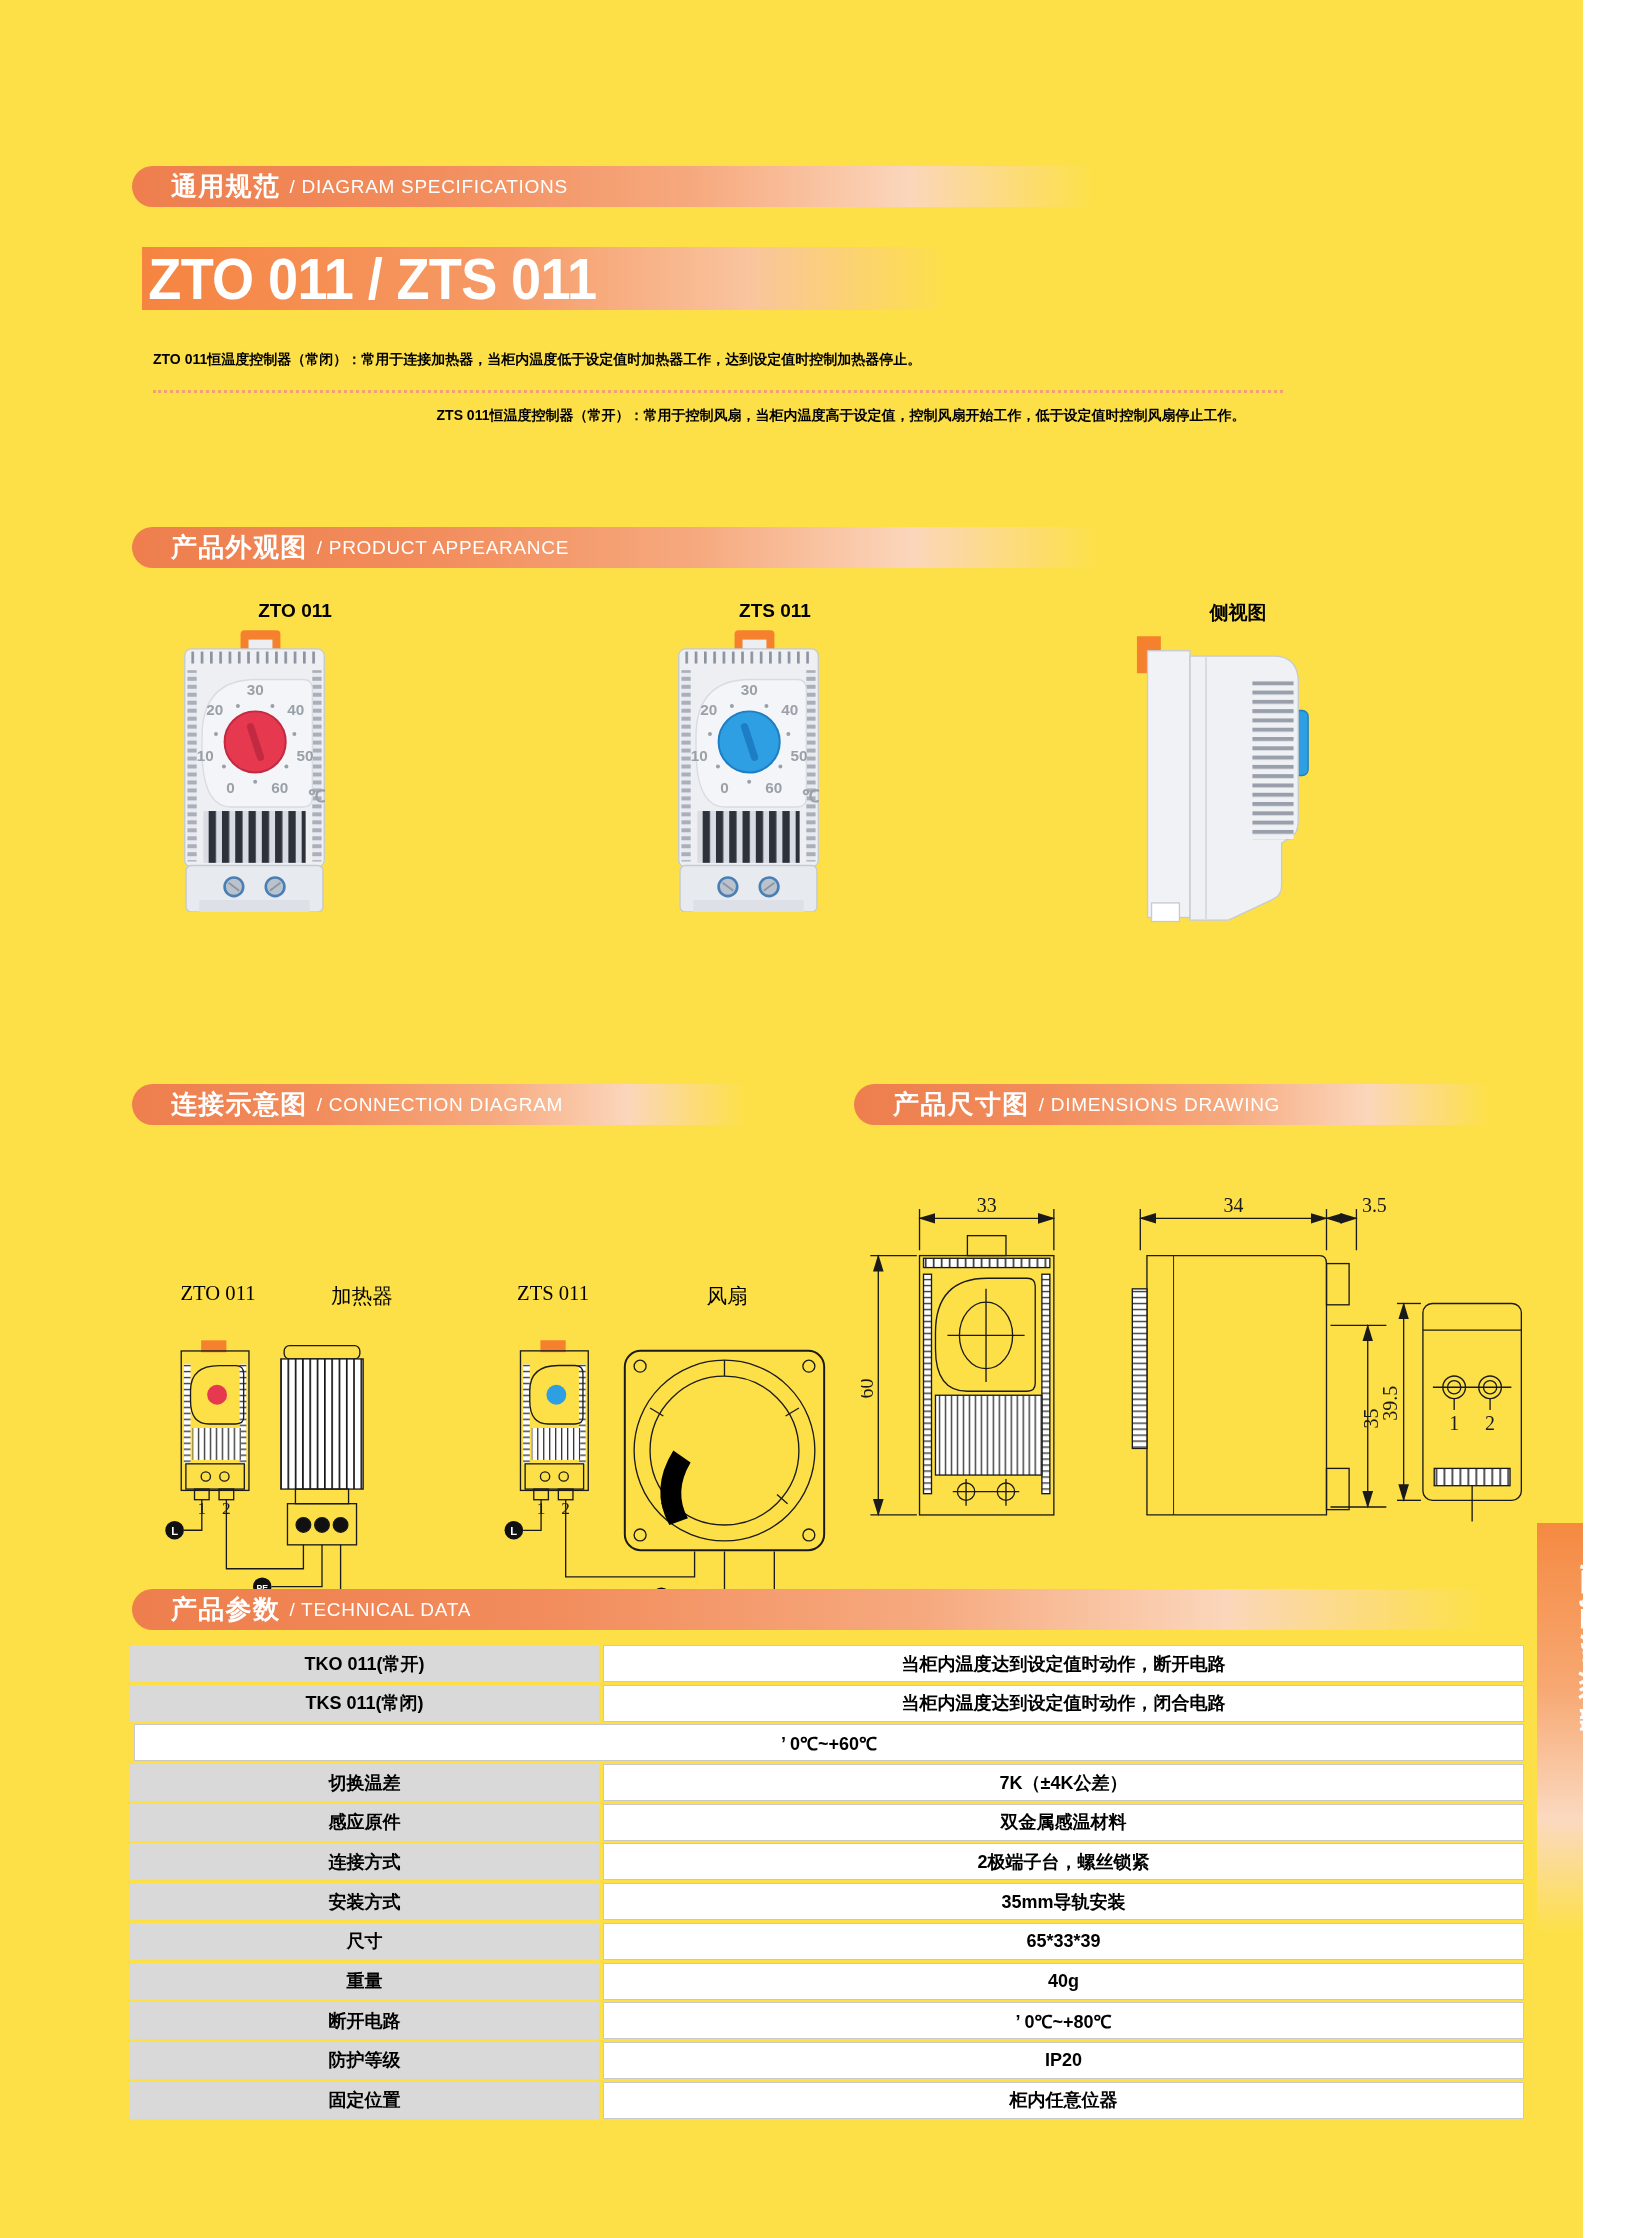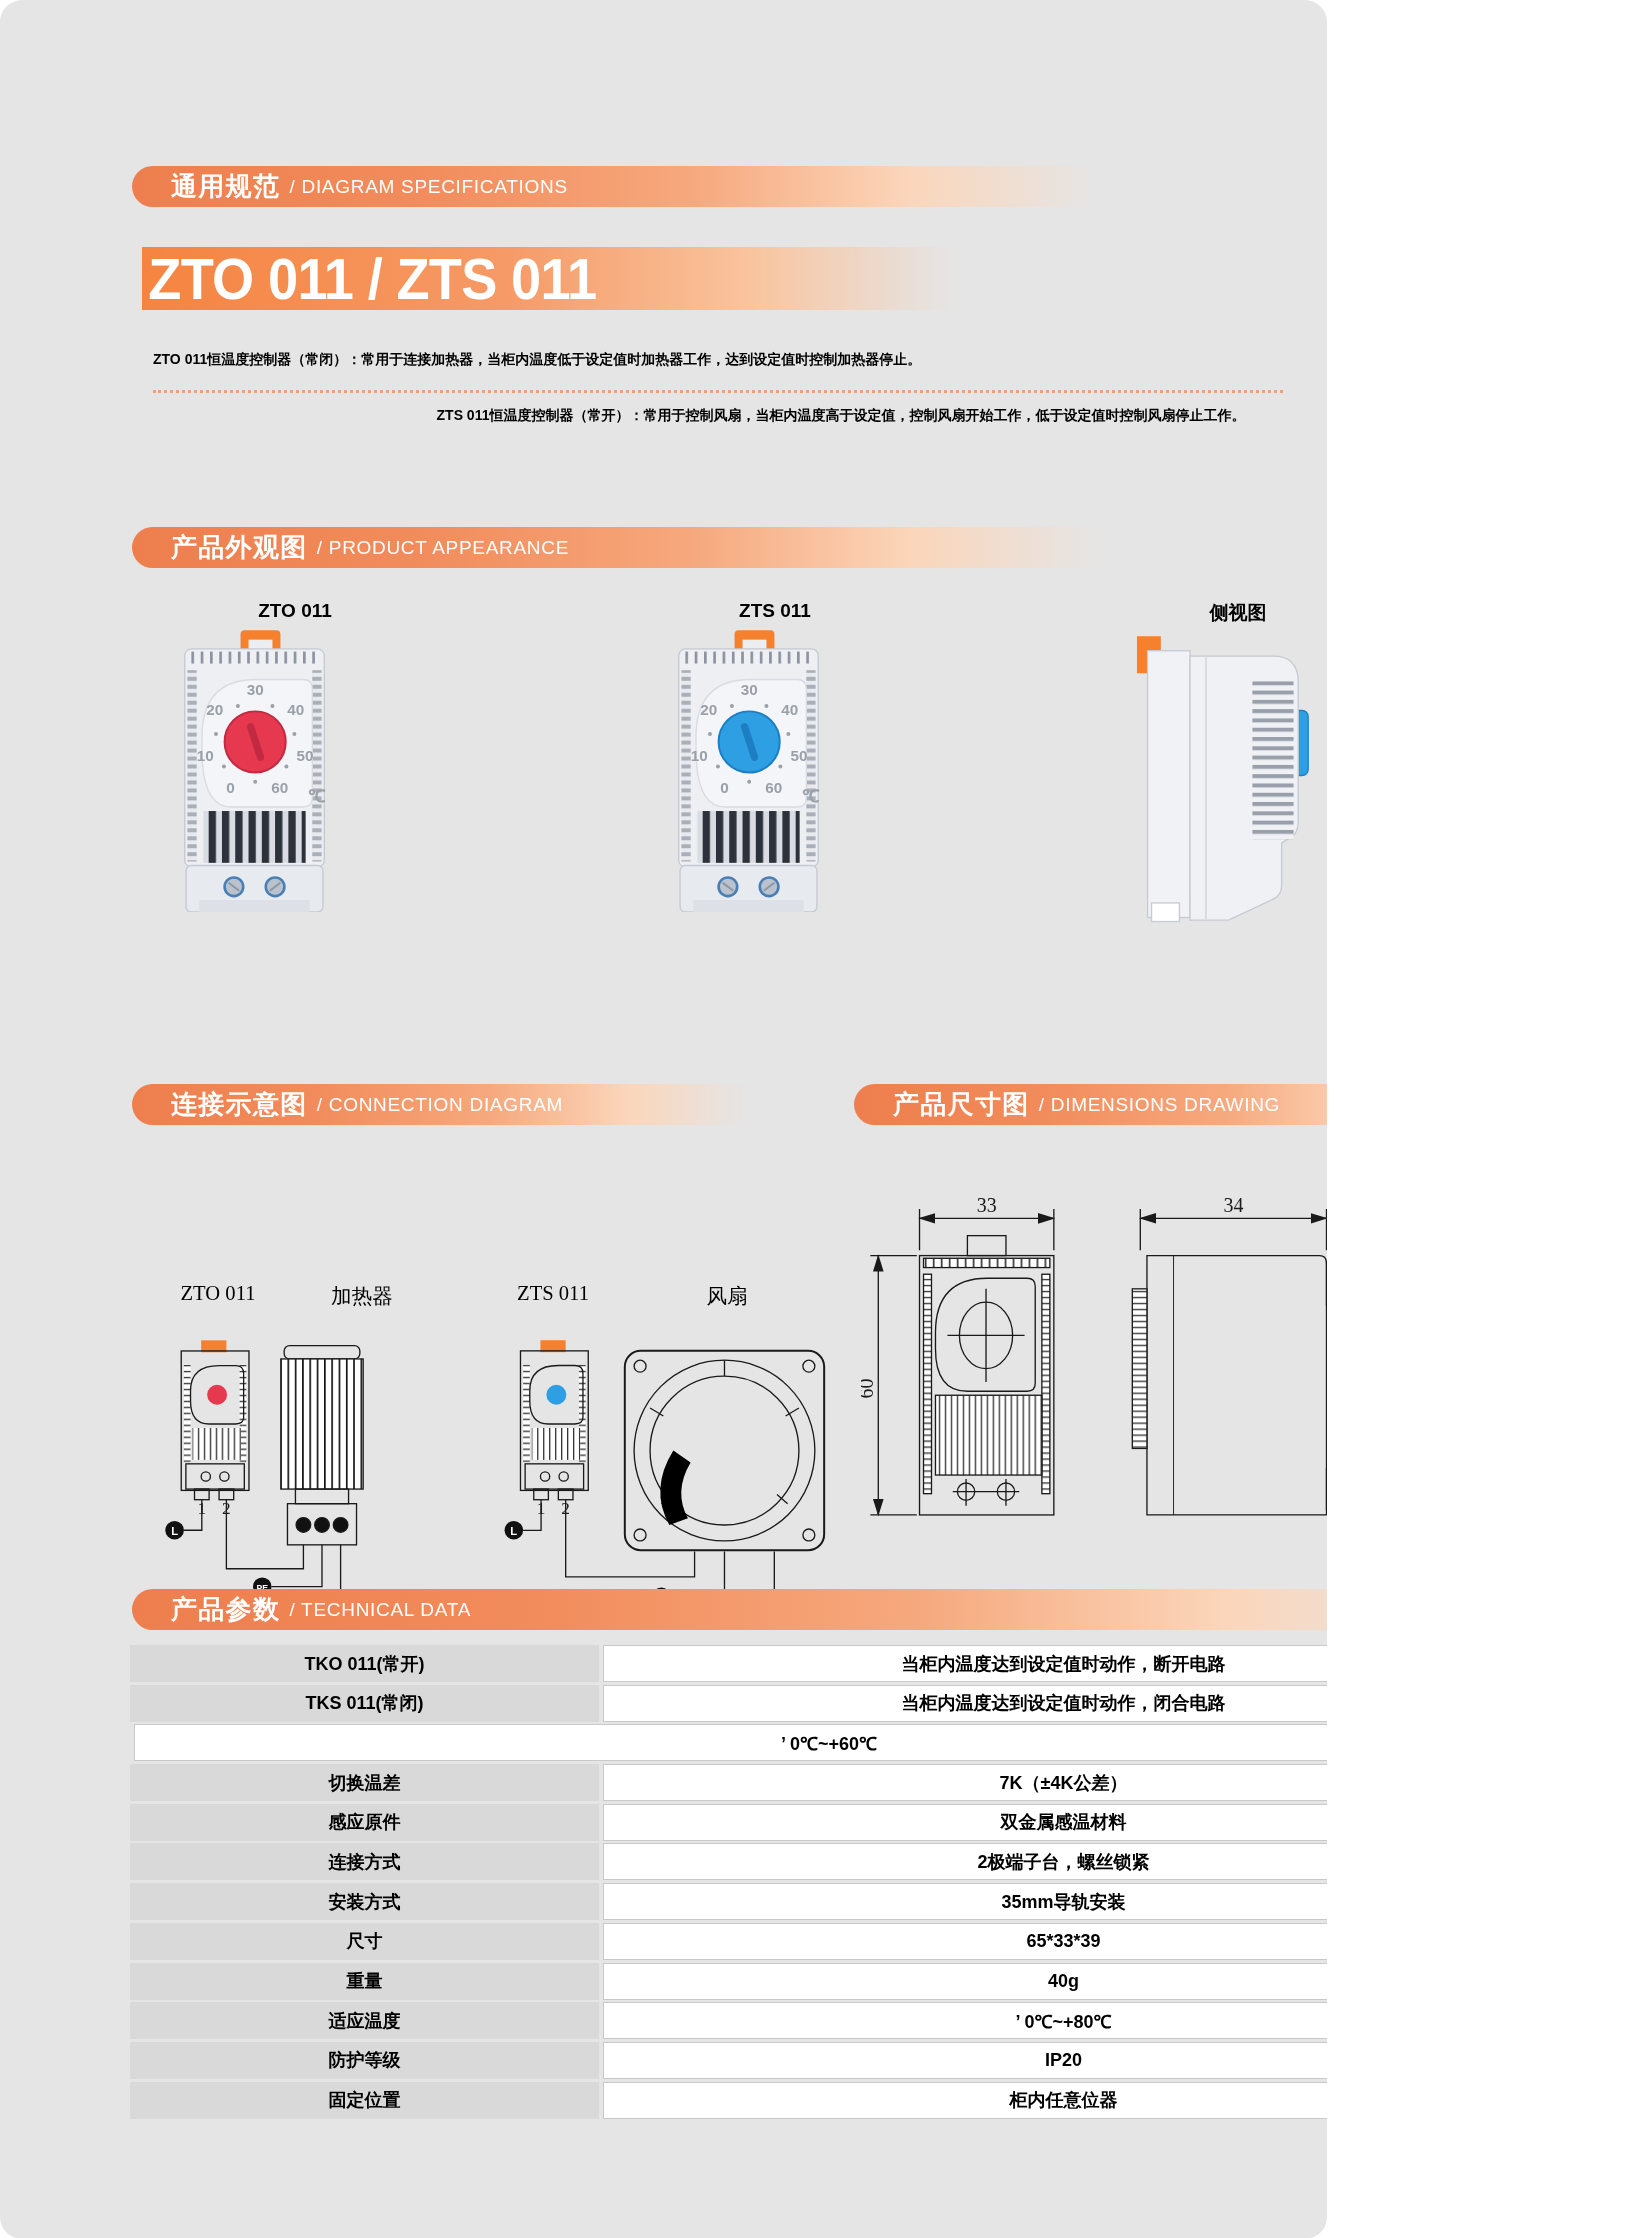--- a/index.html
+++ b/index.html
@@ -1,17 +1,17 @@
 <!DOCTYPE html>
 <html style="font-size:10.6px"><head>
 <meta charset="utf-8">
 <style>
   html,body{margin:0;padding:0;background:#fff;}
-  #canvas{position:relative;width:1327px;height:2239px;background:#e5e5e5;overflow:hidden;
-          font-family:"Liberation Sans",sans-serif;border-radius:22px;}
+  #canvas{position:relative;width:1583px;height:2239px;background:#fde047;overflow:hidden;
+          font-family:"Liberation Sans",sans-serif;}
   
   .section-bar{position:absolute;height:41px;border-radius:21px 0 0 21px;
     background:linear-gradient(90deg,#ee7e4d 0%,#f28c5c 30%,#f6a97e 58%,#fbd6bb 80%,rgba(255,255,255,0) 99%);
     display:flex;align-items:center;padding-left:39px;color:#fff;box-sizing:border-box;}
   .section-bar .zh{font-size:26px;font-weight:700;letter-spacing:1.3px;white-space:nowrap;}
   .section-bar .en{font-size:19px;font-weight:400;margin-left:9.3px;letter-spacing:0.7px;white-space:nowrap;}
   
   .title-banner{position:absolute;left:142px;top:247px;width:809px;height:63px;
     background:linear-gradient(90deg,#f58440 0%,#f69a67 45%,#f9c49e 75%,rgba(255,255,255,0) 100%);
     display:flex;align-items:center;}
@@ -408,21 +408,21 @@
       <div class="spec-key">尺寸</div>
       <div class="spec-val">65*33*39</div>
     </div>
 
     <div class="spec-row">
       <div class="spec-key">重量</div>
       <div class="spec-val">40g</div>
     </div>
 
     <div class="spec-row">
-      <div class="spec-key">适应温度</div>
+      <div class="spec-key">断开电路</div>
       <div class="spec-val">’ 0℃~+80℃</div>
     </div>
 
     <div class="spec-row">
       <div class="spec-key">防护等级</div>
       <div class="spec-val">IP20</div>
     </div>
 
     <div class="spec-row">
       <div class="spec-key">固定位置</div>

